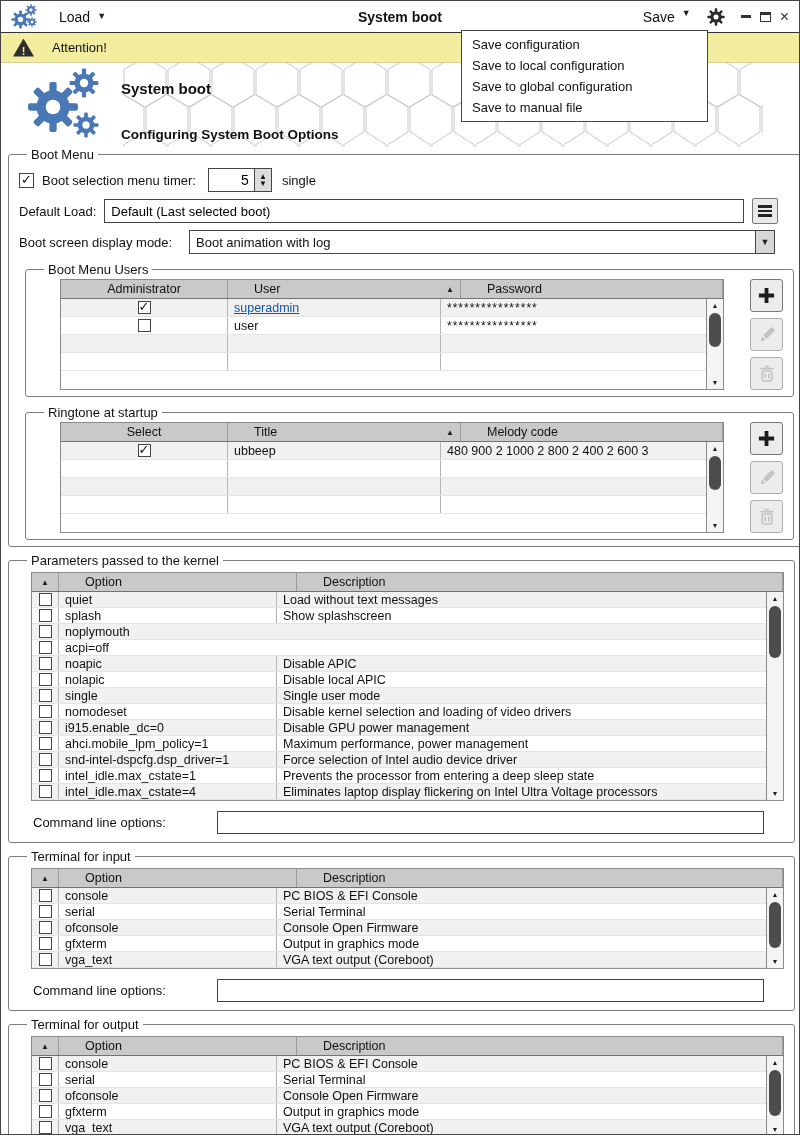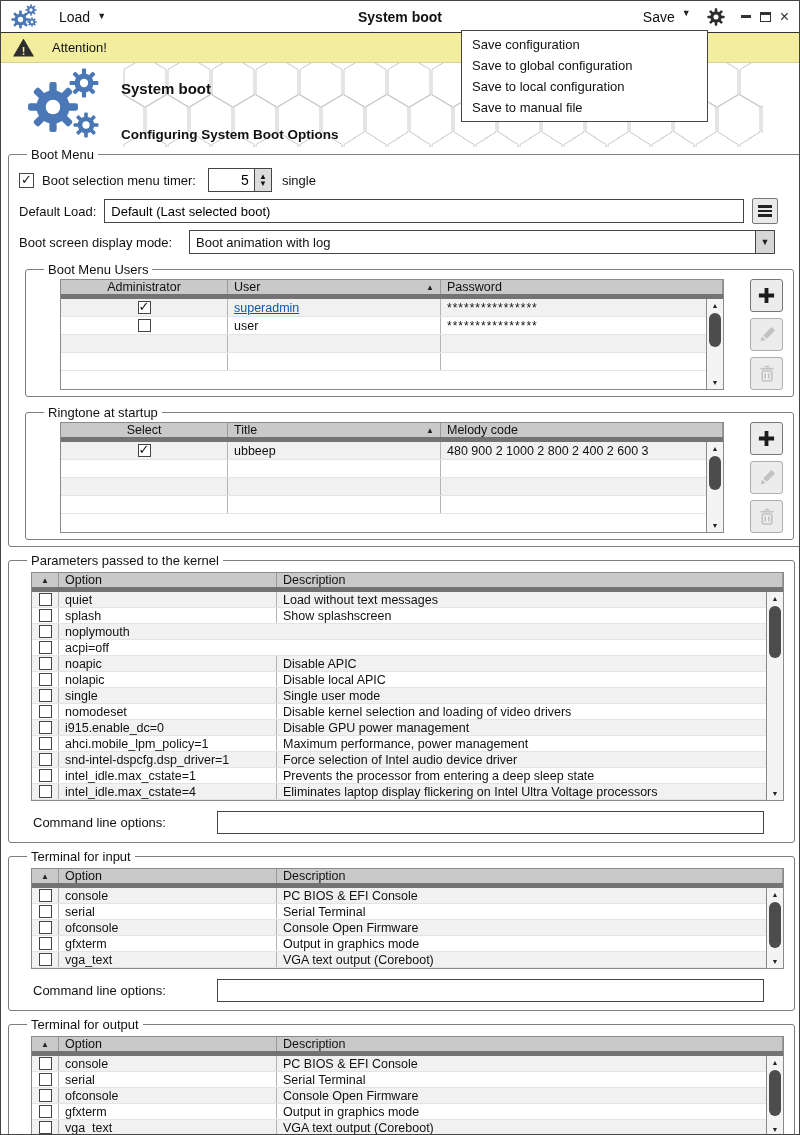--- a/index.html
+++ b/index.html
@@ -77,21 +77,21 @@
   .select .sel-text { flex:1; padding:0 6px; font-size:13px; white-space:nowrap; overflow:hidden; }
   .select .sel-arrow { width:19px; align-self:stretch; background:#d6d6d6; border-left:1px solid #444;
                        display:flex; align-items:center; justify-content:center; font-size:9px; color:#222; }
 
   
   .table-area { display:flex; margin-left:24px; gap:26px; }
   .gtable { position:relative; border:1px solid #8a8a8a; background:#fff; }
   .g-row { display:flex; height:18px; background:#fff; border-bottom:1px solid #e4e4e4; }
   .g-row:last-child { border-bottom:none; }
   .g-row.alt { background:#f1f1f1; }
-  .g-head { height:19px; background:#c9c9c9; border-bottom:5px solid #737373; }
+  .g-head { height:19px; background:#c9c9c9; border-bottom:1px solid #737373;gap:20px; }
   .g-cell { padding:0 6px; display:flex; align-items:center; border-right:1px solid #b4b4b4;
             font-size:12.5px; white-space:nowrap; overflow:hidden; }
   .g-cell:last-child { border-right:none; }
   .g-head .g-cell { border-right:1px solid #9a9a9a; }
   .center { justify-content:center; }
   .between { justify-content:space-between; }
   .sort { font-size:8px; color:#222; }
   .link { color:#1356a8; text-decoration:underline; cursor:pointer; }
   .pass { letter-spacing:1px; font-size:12px; }
 
@@ -198,22 +198,22 @@
       <div class="win-controls">
         <span class="min-glyph"></span>
         <span class="max-glyph"></span>
         <span class="close-glyph">×</span>
       </div>
     </div>
   </div>
 
   <div class="save-menu">
     <div class="save-menu-item">Save configuration</div>
+    <div class="save-menu-item">Save to local configuration</div>
     <div class="save-menu-item">Save to global configuration</div>
-    <div class="save-menu-item">Save to local configuration</div>
     <div class="save-menu-item">Save to manual file</div>
   </div>
 
   <div class="attention">
     <span class="warn-tri"></span>
     <span class="attention-label">Attention!</span>
   </div>
 
   <div class="banner">
     <svg class="hexes" width="640" height="84">

